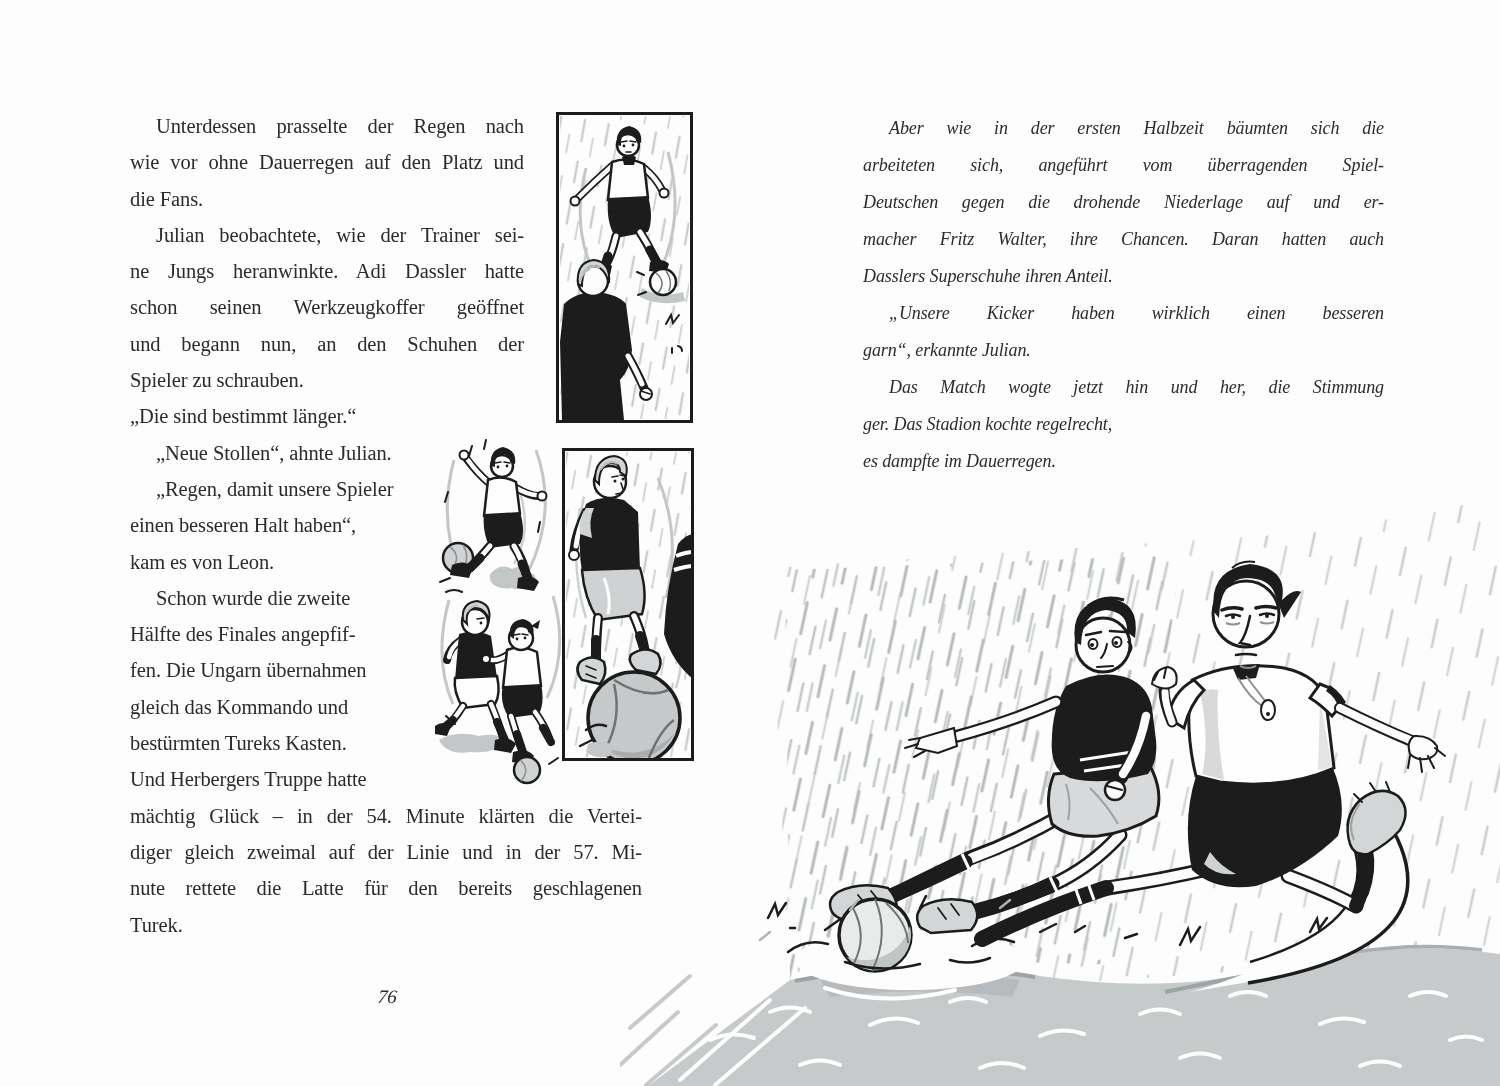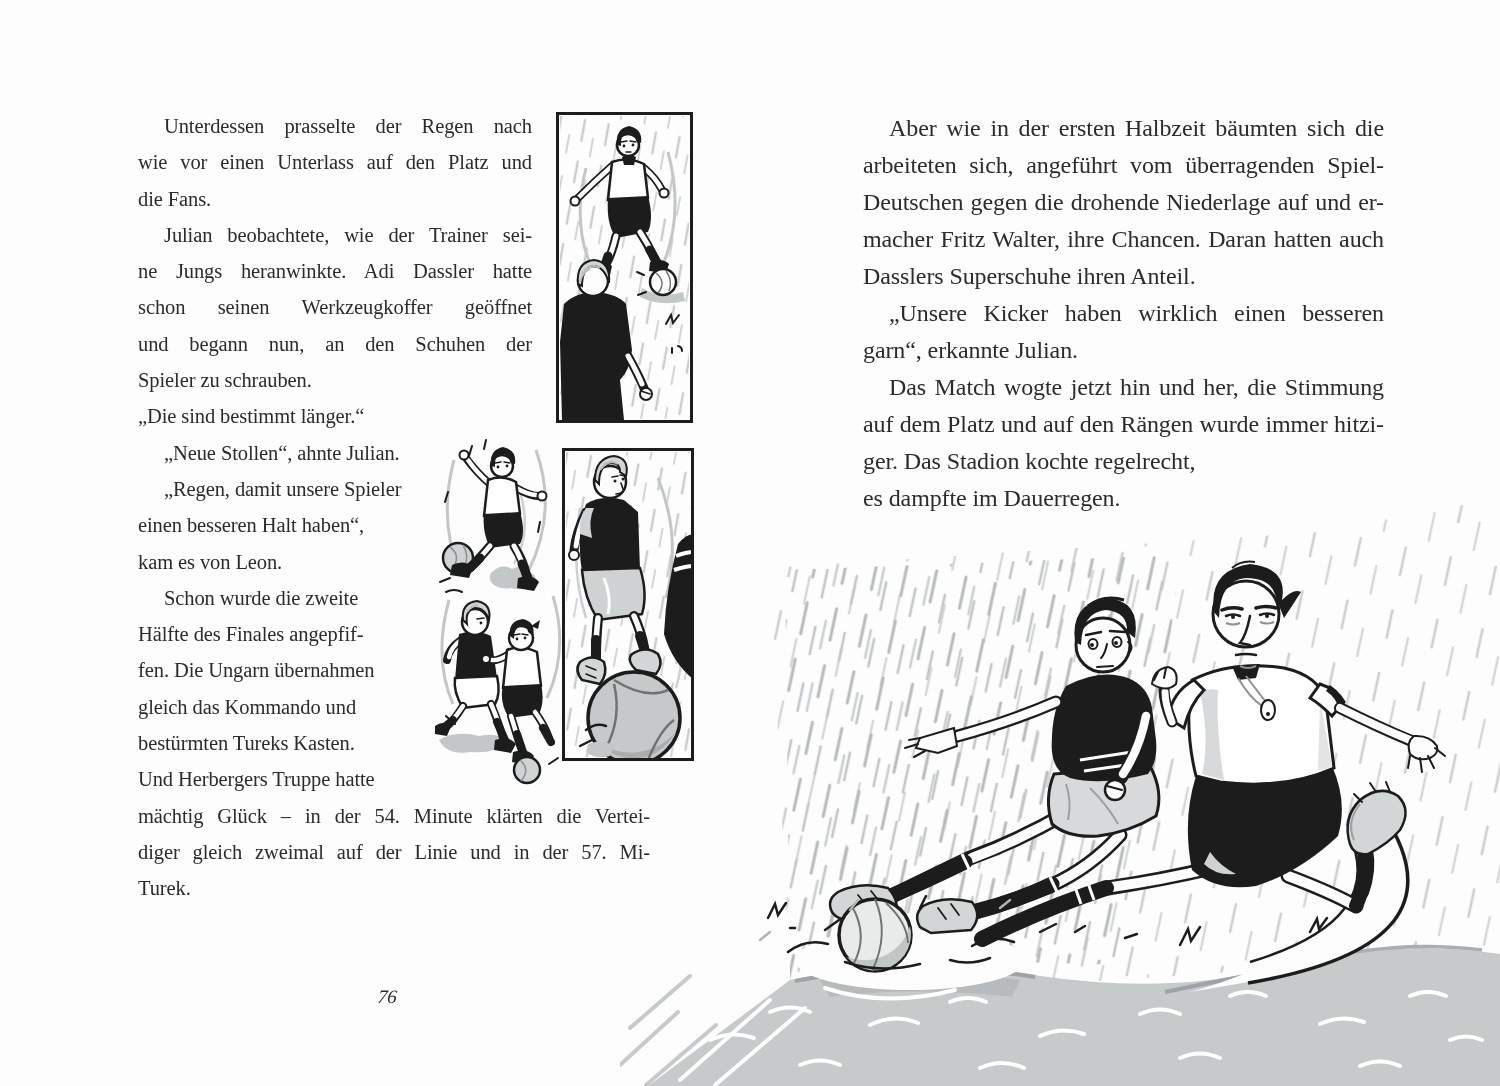--- a/index.html
+++ b/index.html
@@ -1,22 +1,22 @@
 <!DOCTYPE html>
 <html><head>
 <meta charset="utf-8">
 <style>
   html,body{margin:0;padding:0;background:#e9e9e9;}
   .sheet{
     position:relative;width:1500px;height:1086px;background:#fdfdfd;
     font-family:"Liberation Serif", serif;color:#2b2b2b;overflow:hidden;
   }
   .textblock{position:absolute;}
-  .tl{font-size:20.5px;line-height:36.3px;height:36.3px;white-space:normal;letter-spacing:-0.1px;margin-left:8px;}
-  .tr{font-size:24px;line-height:37px;height:37px;letter-spacing:-0.1px;}
+  .tl{font-size:20.5px;line-height:36.3px;height:36.3px;white-space:normal;letter-spacing:-0.1px;}
+  .tr{font-size:18px;line-height:37px;height:37px;letter-spacing:-0.1px;font-style:italic;}
   .j{text-align:justify;text-align-last:justify;overflow:hidden;box-sizing:border-box;}
   .wA{width:394px;}
   .wB{width:512px;}
   .wC{width:521px;}
   .ind{padding-left:26px;box-sizing:border-box;}
   .pagenum{
     position:absolute;left:378px;top:986px;font-size:19px;font-style:italic;
     transform:skewX(-6deg);color:#2b2b2b;
   }
   svg{position:absolute;display:block;}
@@ -43,55 +43,55 @@
       </pattern>
       <pattern id="rnP" width="24" height="42" patternUnits="userSpaceOnUse" patternTransform="rotate(10)">
         <line x1="6" y1="3" x2="6" y2="24" stroke="#c9cdce" stroke-width="2.4" stroke-linecap="round"></line>
         <line x1="17" y1="20" x2="17" y2="38" stroke="#d2d6d7" stroke-width="2" stroke-linecap="round"></line>
       </pattern>
     </defs>
   </svg>
 
   <div class="textblock" style="left:130px;top:108px;width:545px;">
     <div class="tl j wA ind">Unterdessen prasselte der Regen nach</div>
-    <div class="tl j wA">wie vor einen Unterlass auf den Platz und</div>
+    <div class="tl j wA">wie vor ohne Dauerregen auf den Platz und</div>
     <div class="tl">die Fans.</div>
     <div class="tl j wA ind">Julian beobachtete, wie der Trainer sei-</div>
     <div class="tl j wA">ne Jungs heranwinkte. Adi Dassler hatte</div>
     <div class="tl j wA">schon seinen Werkzeugkoffer geöffnet</div>
     <div class="tl j wA">und begann nun, an den Schuhen der</div>
     <div class="tl">Spieler zu schrauben.</div>
     <div class="tl">„Die sind bestimmt länger.“</div>
     <div class="tl ind">„Neue Stollen“, ahnte Julian.</div>
     <div class="tl ind">„Regen, damit unsere Spieler</div>
     <div class="tl">einen besseren Halt haben“,</div>
     <div class="tl">kam es von Leon.</div>
     <div class="tl ind">Schon wurde die zweite</div>
     <div class="tl">Hälfte des Finales angepfif-</div>
     <div class="tl">fen. Die Ungarn übernahmen</div>
     <div class="tl">gleich das Kommando und</div>
     <div class="tl">bestürmten Tureks Kasten.</div>
     <div class="tl">Und Herbergers Truppe hatte</div>
     <div class="tl j wB">mächtig Glück – in der 54. Minute klärten die Vertei-</div>
     <div class="tl j wB">diger gleich zweimal auf der Linie und in der 57. Mi-</div>
+    <div class="tl j wB">nute rettete die Latte für den bereits geschlagenen</div>
     <div class="tl">Turek.</div>
   </div>
 
   <div class="pagenum">76</div>
 
   <div class="textblock" style="left:863px;top:110px;width:560px;">
     <div class="tr j wC ind">Aber wie in der ersten Halbzeit bäumten sich die</div>
     <div class="tr j wC">arbeiteten sich, angeführt vom überragenden Spiel-</div>
     <div class="tr j wC">Deutschen gegen die drohende Niederlage auf und er-</div>
     <div class="tr j wC">macher Fritz Walter, ihre Chancen. Daran hatten auch</div>
     <div class="tr">Dasslers Superschuhe ihren Anteil.</div>
     <div class="tr j wC ind">„Unsere Kicker haben wirklich einen besseren</div>
     <div class="tr">garn“, erkannte Julian.</div>
     <div class="tr j wC ind">Das Match wogte jetzt hin und her, die Stimmung</div>
-    <div class="tr j wC">auf dem Platz und auf den Rängen wurde immer hitzi-</div>
     <div class="tr">ger. Das Stadion kochte regelrecht,</div>
     <div class="tr">es dampfte im Dauerregen.</div>
   </div>
 
   <svg style="left:556px;top:112px;" width="137" height="311" viewBox="0 0 137 311" aria-label="Comic panel: player in white shirt dribbles a ball through rain toward a blond player in a black shirt seen from behind">
     <rect x="0" y="0" width="137" height="311" class="paper"></rect>
     <rect x="4" y="4" width="129" height="303" fill="url(#rnP)"></rect>
     <path d="M30,56 Q14,120 42,168" stroke="#c3c7c8" stroke-width="3" fill="none"></path>
     <path d="M112,40 Q128,100 108,150" stroke="#c3c7c8" stroke-width="3" fill="none"></path>
 

